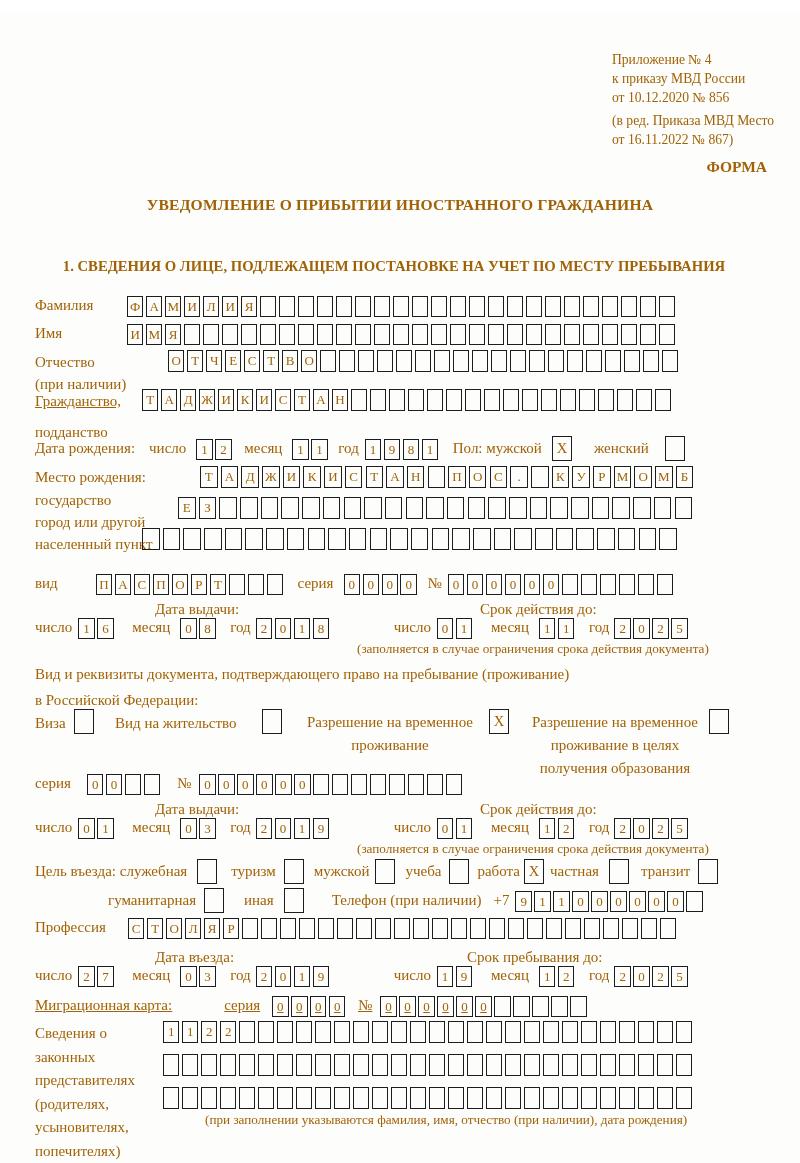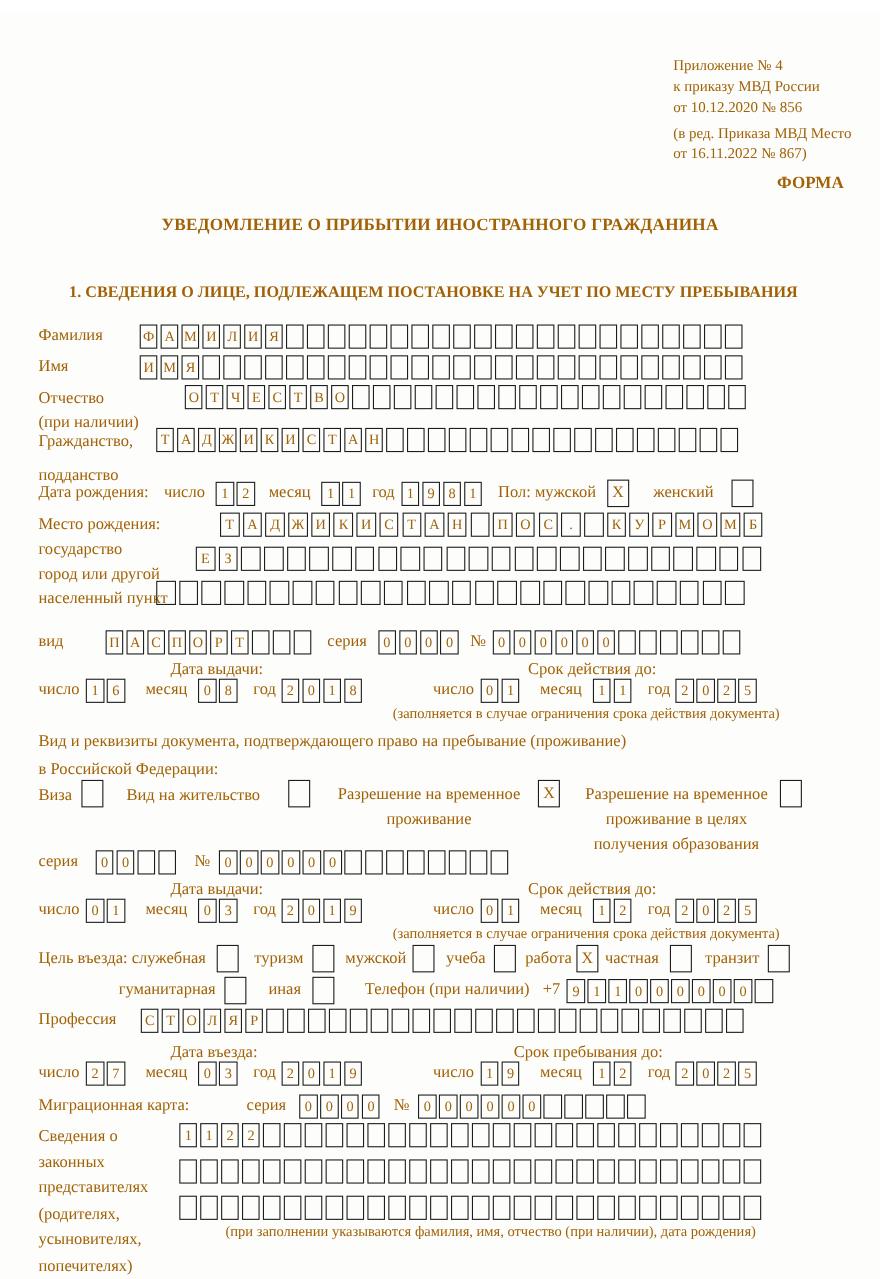--- a/index.html
+++ b/index.html
@@ -3,21 +3,21 @@
 <meta charset="utf-8">
 <style>
   * { margin:0; padding:0; box-sizing:border-box; }
   html,body { background:#ffffff; }
   .page {
     position:relative; width:800px; height:1163px; margin:12px auto;
     background:#fdfdfb; color:#a16207; overflow:hidden;
     font-family:"Liberation Serif","DejaVu Serif",serif;
   }
   .abs { position:absolute; }
-  .row { position:absolute; display:flex; align-items:flex-start; white-space:nowrap; }
+  .row { position:absolute; display:flex; align-items:center; white-space:nowrap; }
   .lbl { font-size:15px; line-height:25px; }
   .sm  { font-size:13.6px; line-height:19px; }
   .b   { font-weight:bold; }
   .ctr { text-align:center; }
   .note { font-size:13.2px; line-height:18px; }
   .cells { display:flex; }
   .cell {
     flex:0 0 auto; width:16.4px; height:21.5px; border:1.7px solid #1d1d1d;
     margin-right:2.6px; margin-top:2px;
     display:flex; align-items:center; justify-content:center;
@@ -147,21 +147,21 @@
       <span class="cell"></span>
       <span class="cell"></span>
       <span class="cell"></span>
       <span class="cell"></span>
       <span class="cell"></span>
       <span class="cell"></span>
       <span class="cell"></span>
       <span class="cell"></span>
     </span>
 
-  <span class="abs lbl" style="left:35px; top:377px;">Гражданство,</span>
+  <span class="abs lbl" style="left:35px; top:377px;text-decoration:underline;">Гражданство,</span>
   <span class="abs lbl" style="left:35px; top:408px;text-align:right;">подданство</span>
   <span class="abs cells" style="left:142px; top:375px;">
       <span class="cell">Т</span>
       <span class="cell">А</span>
       <span class="cell">Д</span>
       <span class="cell">Ж</span>
       <span class="cell">И</span>
       <span class="cell">К</span>
       <span class="cell">И</span>
       <span class="cell">С</span>
@@ -573,21 +573,21 @@
       </span>
     <span class="lbl" style="margin-right:5px;">год</span>
     <span class="cells">
         <span class="cell">2</span>
         <span class="cell">0</span>
         <span class="cell">2</span>
         <span class="cell">5</span>
       </span>
   </div>
 
-  <div class="row" style="left:35px; top:981px;">
+  <div class="row" style="left:35px; top:981px;text-decoration:underline;">
     <span class="lbl" style="margin-right:52px;">Миграционная карта:</span>
     <span class="lbl" style="margin-right:12px;">серия</span>
     <span class="cells" style="margin-right:10px;">
         <span class="cell">0</span>
         <span class="cell">0</span>
         <span class="cell">0</span>
         <span class="cell">0</span>
       </span>
     <span class="lbl" style="margin-right:8px;">№</span>
     <span class="cells">

